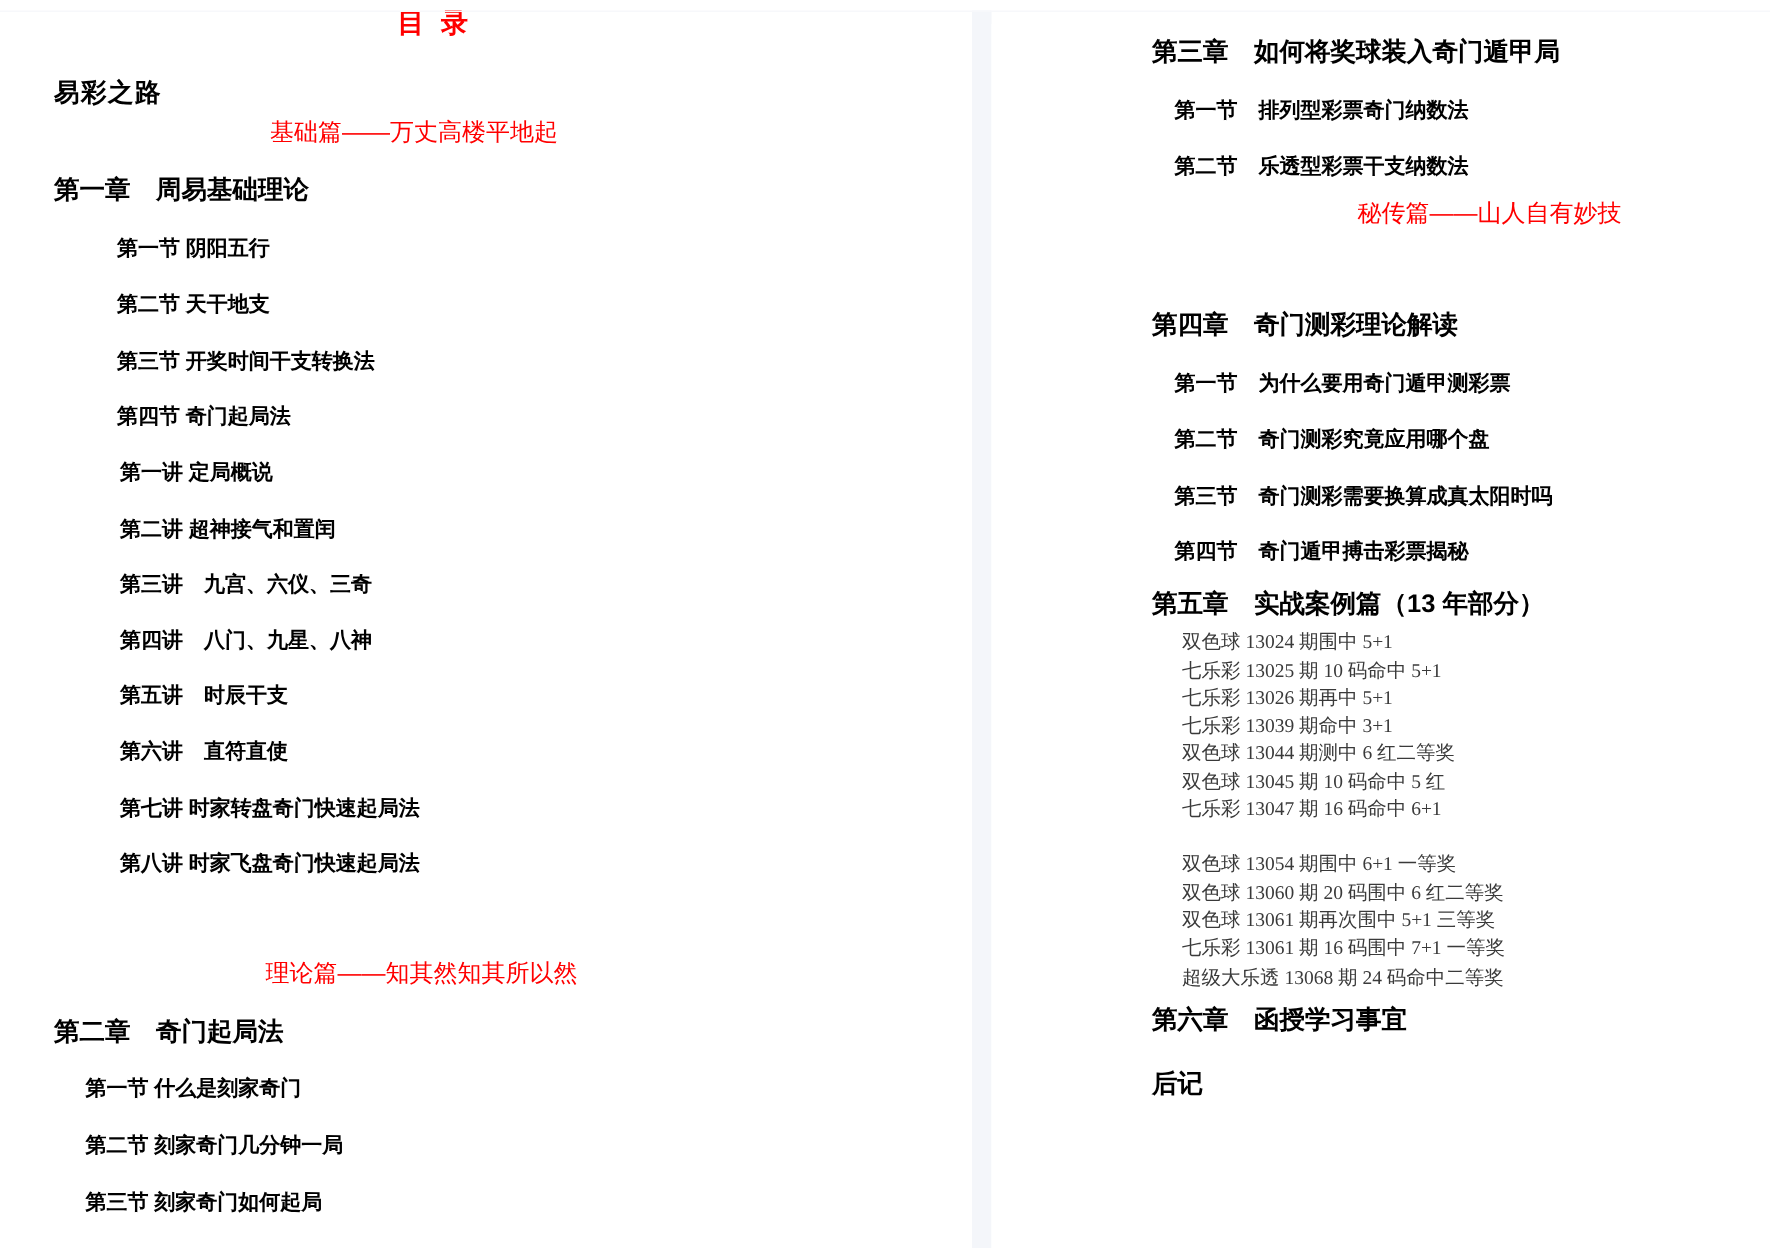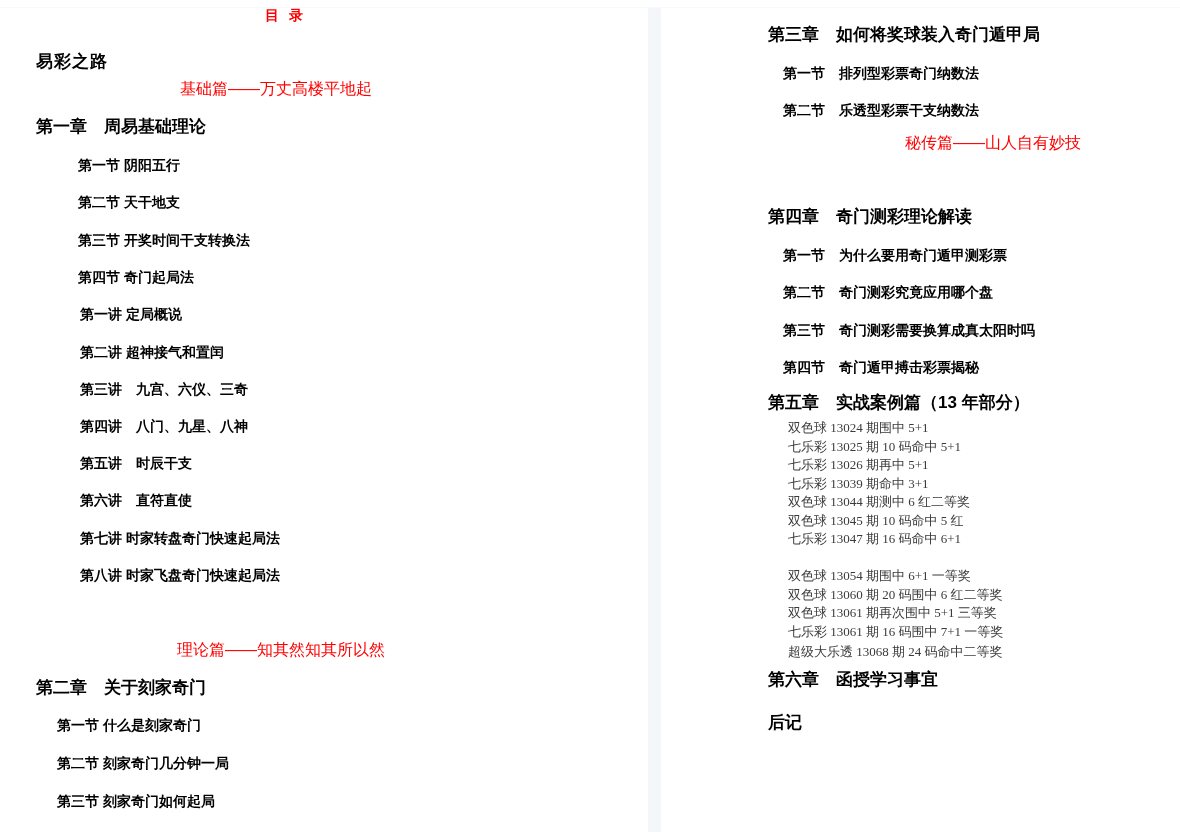--- a/index.html
+++ b/index.html
@@ -22,21 +22,21 @@
   .top-rule {
     position: absolute; left: 0; top: 7px; width: 1180px; height: 1px;
     background: #f7f8fb;
   }
   .line {
     position: absolute;
     white-space: nowrap;
     line-height: 20px;
     color: #000000;
   }
-  .toc-title   { font-size: 14px; font-weight: bold; color: #ff0000; letter-spacing: 3px; }
+  .toc-title   { font-size: 18px; font-weight: bold; color: #ff0000; letter-spacing: 3px; }
   .book        { font-size: 17px; font-weight: bold; letter-spacing: 1px; margin-top: 12px; }
   .banner      { font-size: 16px; font-weight: normal; color: #ff0000; text-align: right; }
   .chapter     { font-size: 17px; font-weight: bold; }
   .section     { font-size: 14px; font-weight: bold; }
   .case        {
     font-size: 13px; font-weight: normal;
     font-family: "Liberation Serif", serif;
     color: #3a3a3a; line-height: 19px;
   }
 </style>
@@ -54,21 +54,21 @@
   <div class="line section" style="top:267px;left:78px">第四节 奇门起局法</div>
   <div class="line section" style="top:304px;left:80px">第一讲 定局概说</div>
   <div class="line section" style="top:342px;left:80px">第二讲 超神接气和置闰</div>
   <div class="line section" style="top:379px;left:80px">第三讲　九宫、六仪、三奇</div>
   <div class="line section" style="top:416px;left:80px">第四讲　八门、九星、八神</div>
   <div class="line section" style="top:453px;left:80px">第五讲　时辰干支</div>
   <div class="line section" style="top:490px;left:80px">第六讲　直符直使</div>
   <div class="line section" style="top:528px;left:80px">第七讲 时家转盘奇门快速起局法</div>
   <div class="line section" style="top:565px;left:80px">第八讲 时家飞盘奇门快速起局法</div>
   <div class="line banner" style="top:640px;left:177px">理论篇——知其然知其所以然</div>
-  <div class="line chapter" style="top:678px;left:36px">第二章　关于刻家奇门</div>
+  <div class="line chapter" style="top:678px;left:36px">第二章　奇门起局法</div>
   <div class="line section" style="top:715px;left:57px">第一节 什么是刻家奇门</div>
   <div class="line section" style="top:753px;left:57px">第二节 刻家奇门几分钟一局</div>
   <div class="line section" style="top:791px;left:57px">第三节 刻家奇门如何起局</div>
 </div>
 
 <div class="page-gap"></div>
 <div class="top-rule"></div>
 
 <div class="page page-right">
   <div class="line chapter" style="top:9px;left:107px">第三章　如何将奖球装入奇门遁甲局</div>

